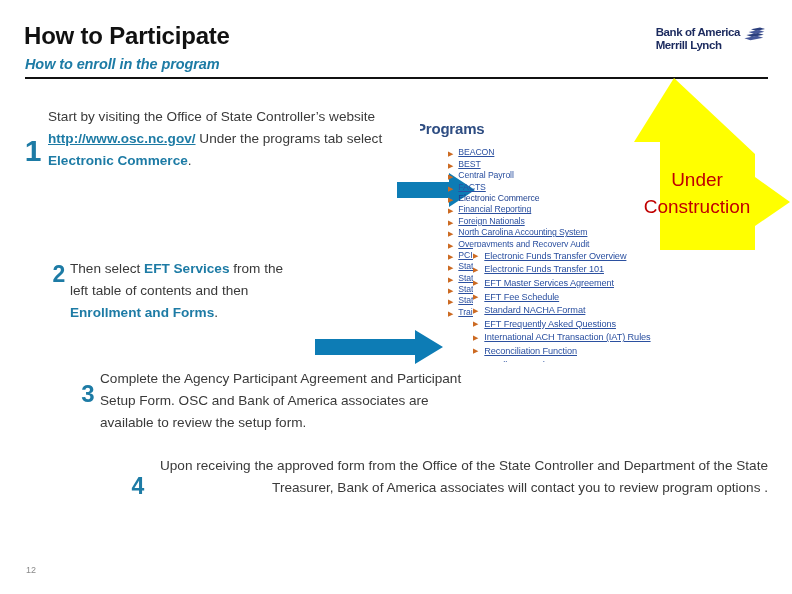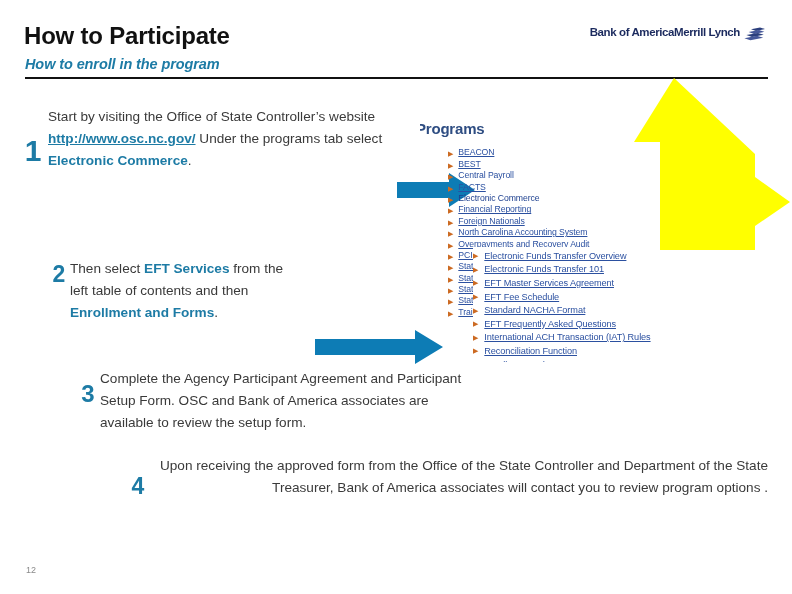--- a/index.html
+++ b/index.html
@@ -57,21 +57,21 @@
   .logo {
     position: absolute;
     right: 22px;
     top: 26px;
     display: flex;
     align-items: flex-start;
     gap: 4px;
   }
   .logo-text {
     display: flex;
-    flex-direction: row;
+    flex-direction: column;
     line-height: 1.12;
     font-size: 11.5px;
     font-weight: bold;
     color: #1b2a5e;
     letter-spacing: -0.4px;
     text-align: left;
   }
   .logo-mark {
     margin-top: 1px;
   }
@@ -407,16 +407,20 @@
           </li>
         </ul>
     </div>
   </div>
 
   <span class="yellow-arrow">
     <svg width="190" height="172" viewBox="0 0 190 172">
       <path d="M74 0 L34 64 L60 64 L60 172 L155 172 L155 148 L190 124 L155 99 L155 76 Z" fill="#ffff00"></path>
     </svg>
   </span>
+  <div class="uc-caption">
+    <div>Under</div>
+    <div>Construction</div>
+  </div>
 
   <div class="page-number">12</div>
 
 </div>
 
 </body></html>

